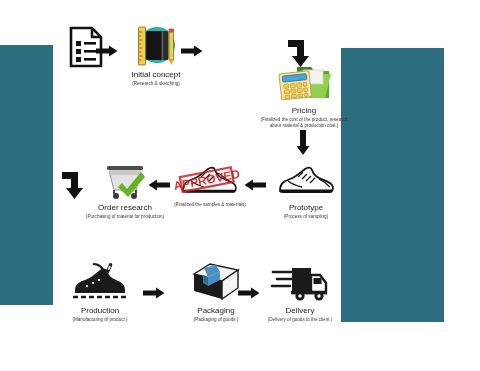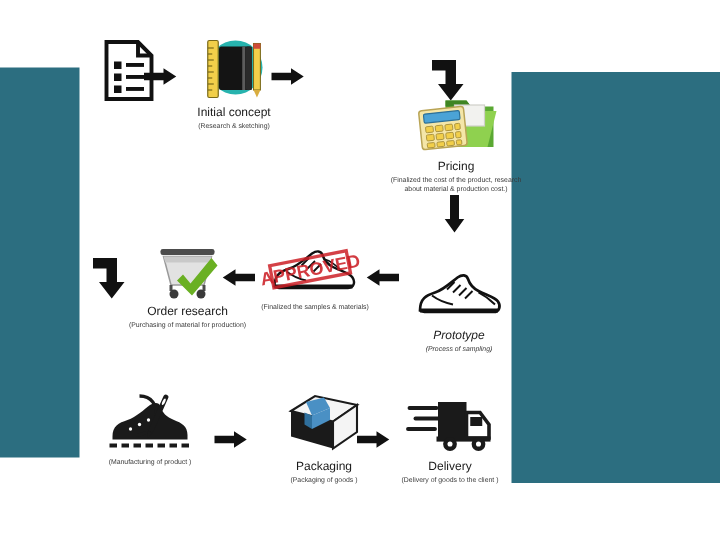--- a/index.html
+++ b/index.html
@@ -5,21 +5,21 @@
   html, body {
     margin: 0;
     padding: 0;
     background: #ffffff;
   }
   body {
     font-family: "Liberation Sans", sans-serif;
   }
   #slide {
     position: relative;
-    width: 480px;
+    width: 444px;
     height: 371px;
     background: #ffffff;
     overflow: hidden;
   }
   .band {
     position: absolute;
     background: #2c6e80;
   }
   .band-left  { left: 0px;   top: 45px; width: 53px;  height: 260px; }
   .band-right { left: 341px; top: 48px; width: 139px; height: 274px; }
@@ -226,21 +226,21 @@
     </div>
     <div class="cap-sub">(Finalized the samples &amp; materials)</div>
   </div>
 
   <div class="arrow" style="left:244px; top:178px;">
     <svg width="22" height="12" viewBox="0 0 22 12">
       <path d="M22 3.5 H9 V0.5 L0.5 6 L9 11.5 V8.5 H22 Z" fill="#111"></path>
     </svg>
   </div>
 
-  <div class="node" style="left:258px; top:171px;font-style:italic;">
+  <div class="node" style="left:258px; top:155px;">
     <div class="icon-box">
       <svg width="62" height="40" viewBox="0 0 62 40">
         <path d="M5 30 C5 22 9 20 15 18 C21 16 26 11 30 8 C33 6 36 6 37 9
                  C38 12 40 15 44 17 C50 20 55 21 57 24 C59 27 58 31 54 31 L8 31 Z" fill="#ffffff" stroke="#111" stroke-width="1.8"></path>
         <path d="M5 30 H57" stroke="#111" stroke-width="2.8"></path>
         <g stroke="#111" stroke-width="1.3" fill="none">
           <line x1="23" y1="16" x2="28" y2="11"></line>
           <line x1="27" y1="18" x2="32" y2="13"></line>
           <line x1="31" y1="20" x2="36" y2="15"></line>
           <line x1="35" y1="22" x2="40" y2="17"></line>
@@ -272,20 +272,21 @@
         <path d="M2 37 H56" stroke="#1a1a1a" stroke-width="2.6" stroke-dasharray="5 3"></path>
 
         <path d="M22 4 C30 4 34 10 33 18 C32 26 26 30 20 30" fill="none" stroke="#1a1a1a" stroke-width="2.2"></path>
         <g transform="rotate(24 34 18)">
           <rect x="32" y="2" width="3.4" height="27" rx="1.6" fill="#1a1a1a"></rect>
           <path d="M32 29 L35.4 29 L33.7 34 Z" fill="#1a1a1a"></path>
           <ellipse cx="33.7" cy="7" rx="0.9" ry="2.4" fill="#ffffff"></ellipse>
         </g>
       </svg>
     </div>
+    <div class="cap-title">Production</div>
     <div class="cap-sub">(Manufacturing of product )</div>
   </div>
 
   <div class="arrow" style="left:143px; top:286px;">
     <svg width="22" height="12" viewBox="0 0 22 12">
       <path d="M0 3.5 H13 V0.5 L21.5 6 L13 11.5 V8.5 H0 Z" fill="#111"></path>
     </svg>
   </div>
 
   <div class="node" style="left:168px; top:258px;">

